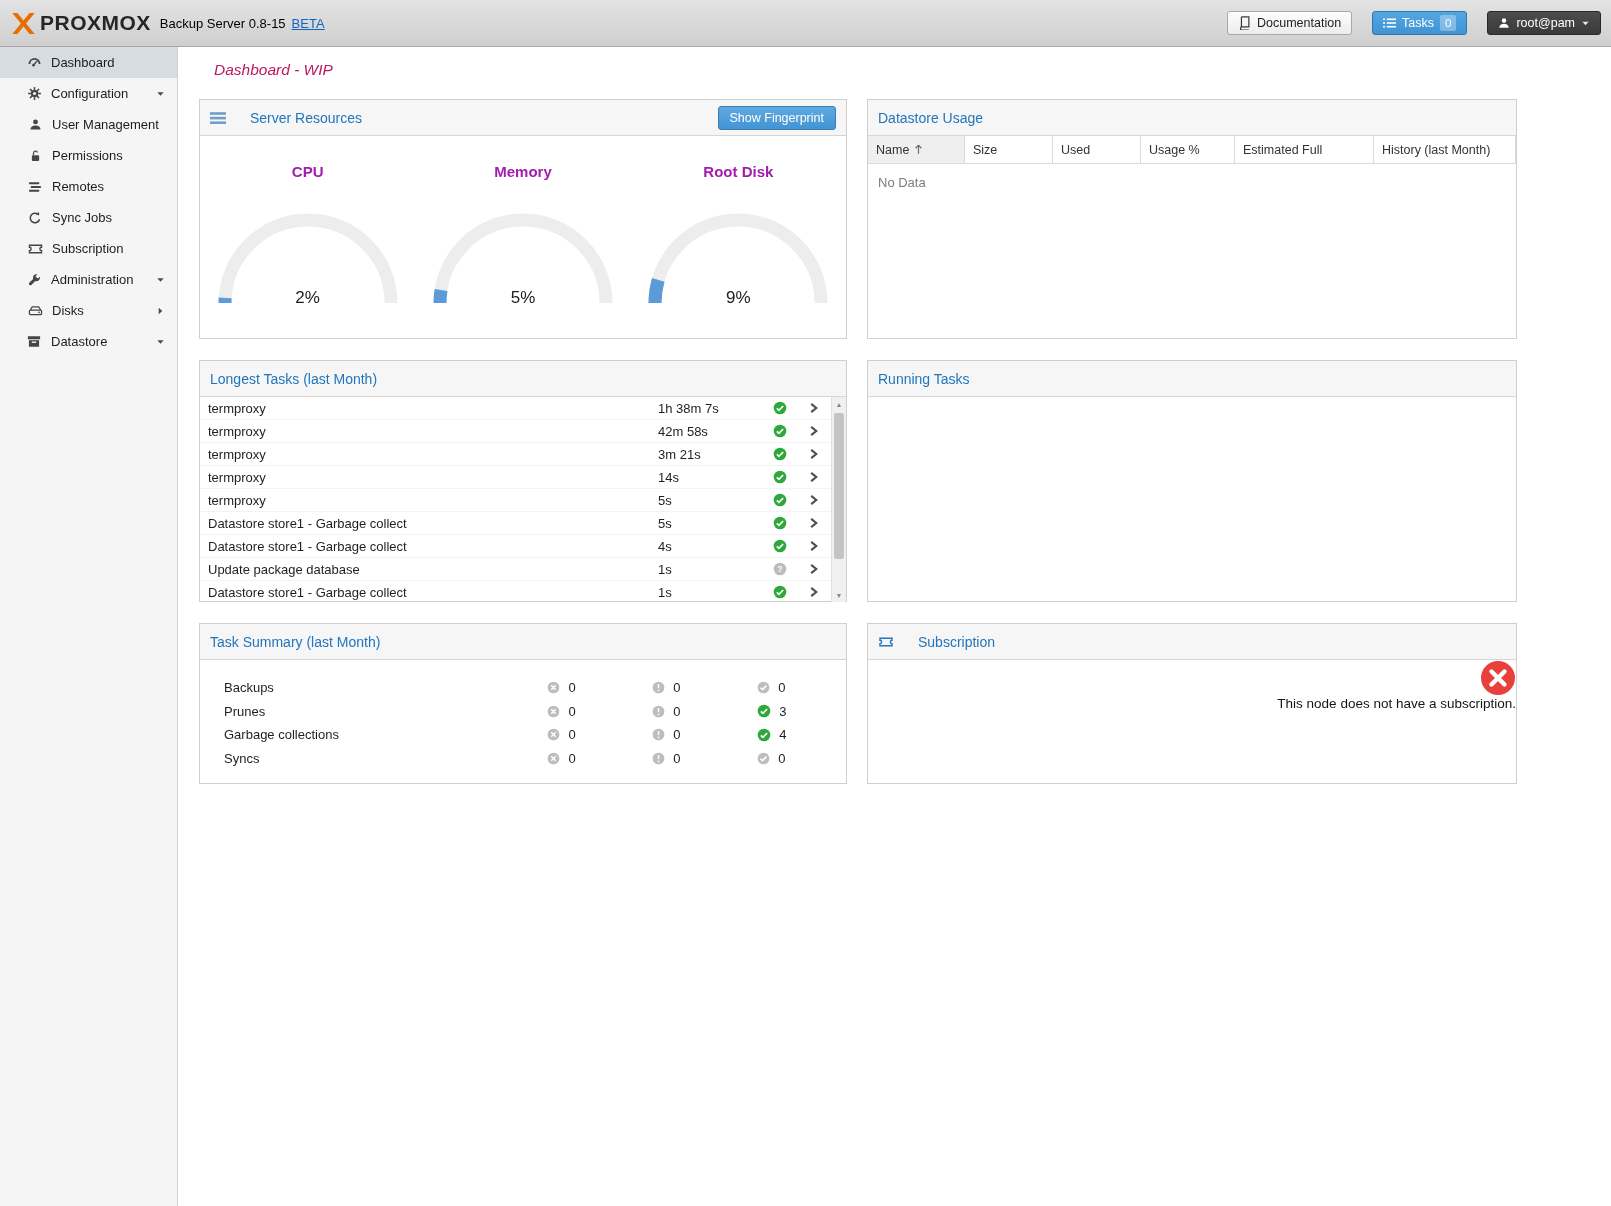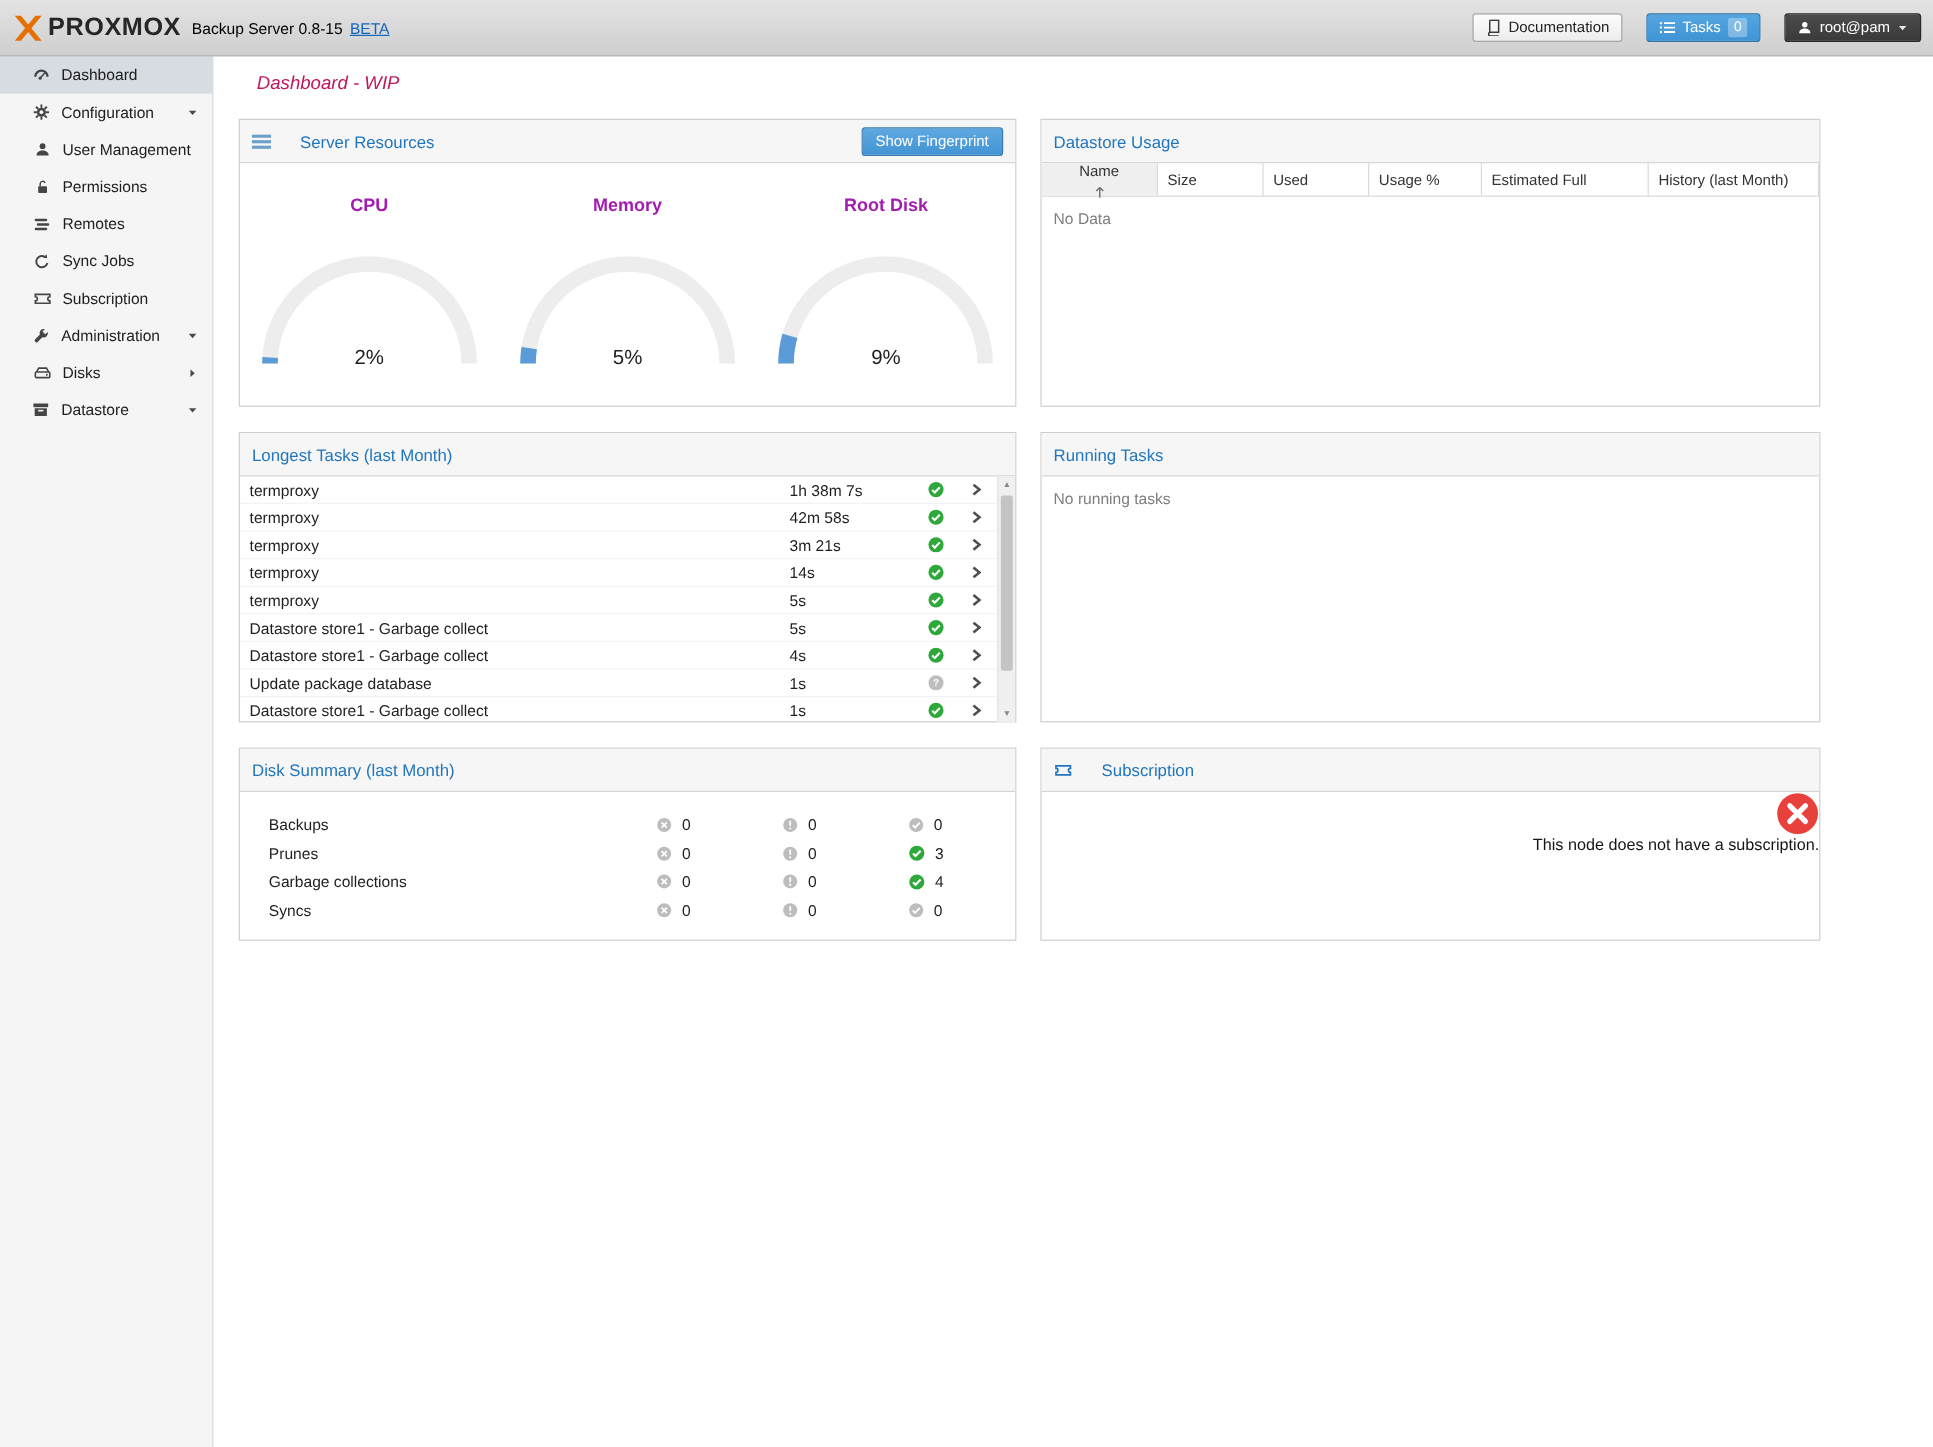--- a/index.html
+++ b/index.html
@@ -37,21 +37,21 @@
   .btn-blue{margin-left:auto;background:linear-gradient(#5fa9e1,#4394d4);border:1px solid #3a7cb3;color:#fff;font-size:12.5px;font-family:inherit;padding:4px 11px;border-radius:3px;cursor:pointer;}
   
   .gauges{display:flex;}
   .gauge-block{flex:1;text-align:center;padding-top:27px;}
   .gauge-label{font-weight:bold;font-size:15px;color:#a21caf;}
   .gauge-wrap{position:relative;width:190px;height:100px;margin:26px auto 0;}
   .gauge-value{position:absolute;left:0;right:0;bottom:-2px;font-size:17px;color:#202020;}
   
   .dtable-head{display:flex;height:28px;border-bottom:1px solid #dadada;}
   .dth{display:flex;align-items:center;gap:5px;padding:0 8px;border-right:1px solid #dadada;font-size:12.5px;color:#333;cursor:pointer;}
-  .dth.sorted{background:#efefef;flex-direction:column;}
+  .dth.sorted{background:#efefef;}
   .empty-text{padding:11px 10px;color:#7d7d7d;}
   
   .lt-body{position:relative;height:205px;overflow:hidden;}
   .lt-rows{margin-right:15px;}
   .lt-row{display:flex;align-items:center;height:23px;border-bottom:1px solid #f3f3f3;font-size:13px;}
   .lt-name{flex:1;padding-left:8px;white-space:nowrap;overflow:hidden;}
   .lt-dur{width:105px;}
   .lt-status{width:33px;display:flex;justify-content:center;}
   .lt-action{width:35px;display:flex;justify-content:center;cursor:pointer;}
   .scrollbar{position:absolute;top:0;right:0;bottom:0;width:15px;background:#f0f0f0;border-left:1px solid #e2e2e2;}
@@ -461,21 +461,21 @@
           <div class="scrollbar">
             <div class="sb-arrow up">▲</div>
             <div class="sb-thumb"></div>
             <div class="sb-arrow down">▼</div>
           </div>
         </div>
       </div>
 
       <div class="panel" style="height:161px">
         <div class="panel-header">
-          <span class="panel-title">Disk Summary (last Month)</span>
+          <span class="panel-title">Task Summary (last Month)</span>
         </div>
         <div class="ts-body" id="ts-body">
             <div class="ts-row">
               <span class="ts-label">Backups</span>
               <span class="ts-cell">
                 <span class="icn">
                   <svg width="13" height="13" viewBox="0 0 16 16">
                     <circle cx="8" cy="8" r="7.2" fill="#bdbdbd"></circle>
                     <path d="M5.3 5.3l5.4 5.4M10.7 5.3l-5.4 5.4" stroke="#fff" stroke-width="1.8"></path>
                   </svg>
@@ -630,21 +630,20 @@
               <span>History (last Month)</span>
             </div>
           </div>
         <div class="empty-text">No Data</div>
       </div>
 
       <div class="panel" style="height:242px">
         <div class="panel-header">
           <span class="panel-title">Running Tasks</span>
         </div>
-        <div class="empty-text">No running tasks</div>
       </div>
 
       <div class="panel" style="height:161px">
         <div class="panel-header">
           <span class="icn">
               <svg width="16" height="13" viewBox="0 0 16 14">
                 <path d="M1.5 3.5h13v2.2a1.8 1.8 0 0 0 0 3.6v2.2h-13V9.3a1.8 1.8 0 0 0 0-3.6z" fill="none" stroke="#2176bd" stroke-width="1.5"></path>
               </svg>
             </span>
           <span class="panel-title">Subscription</span>

